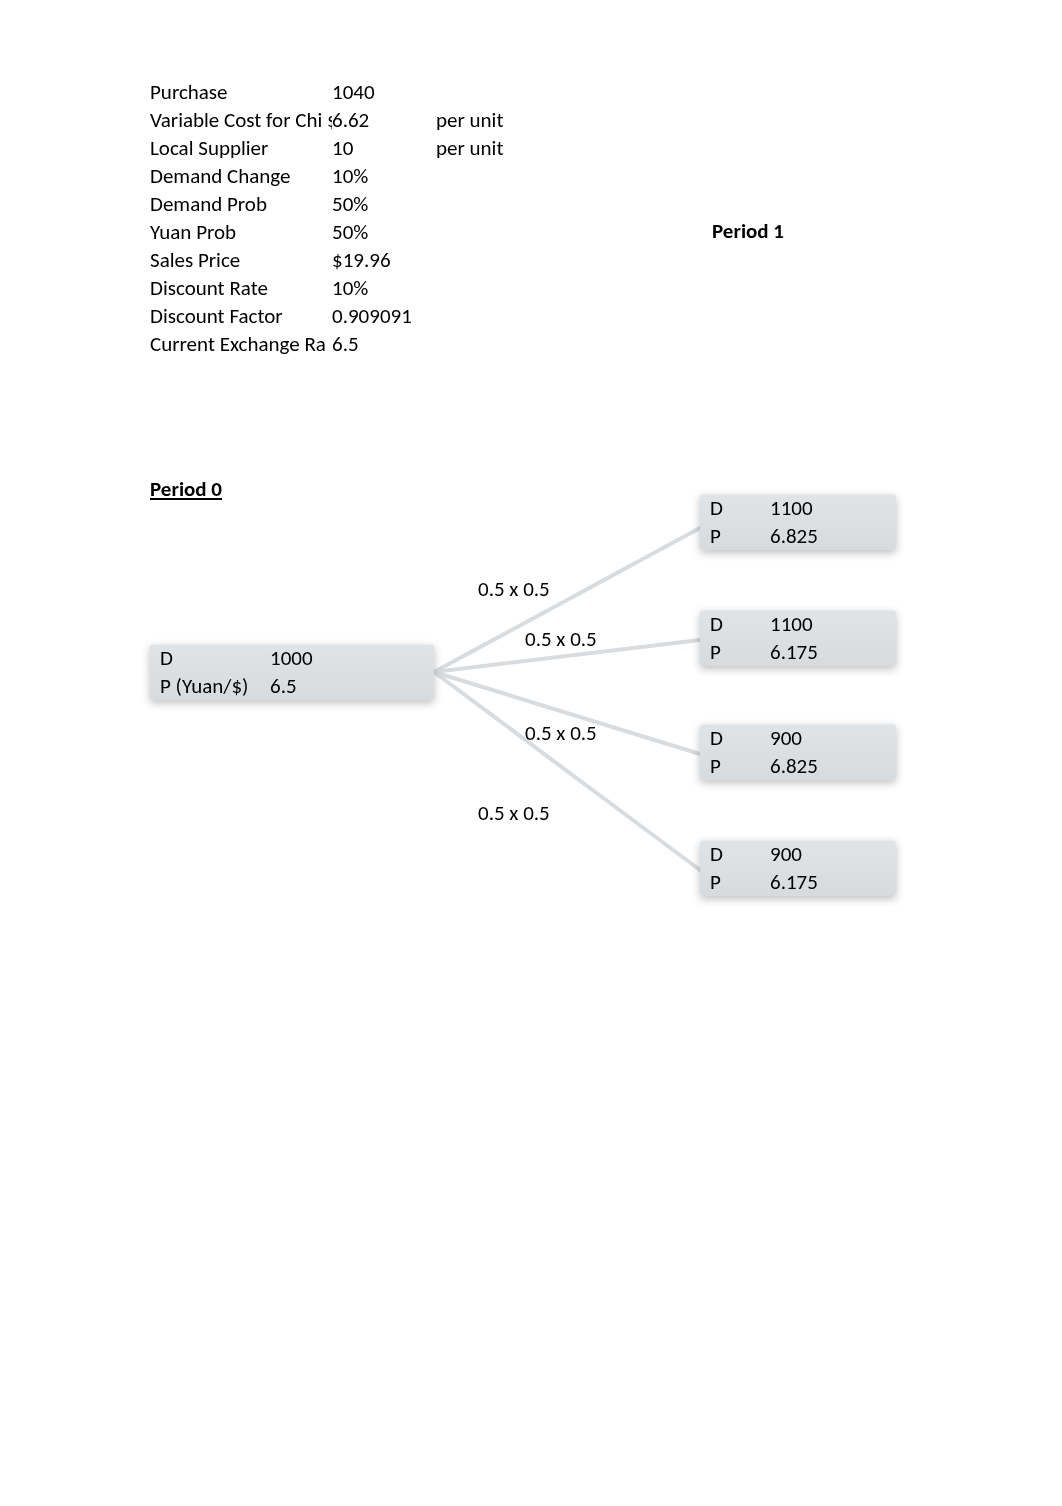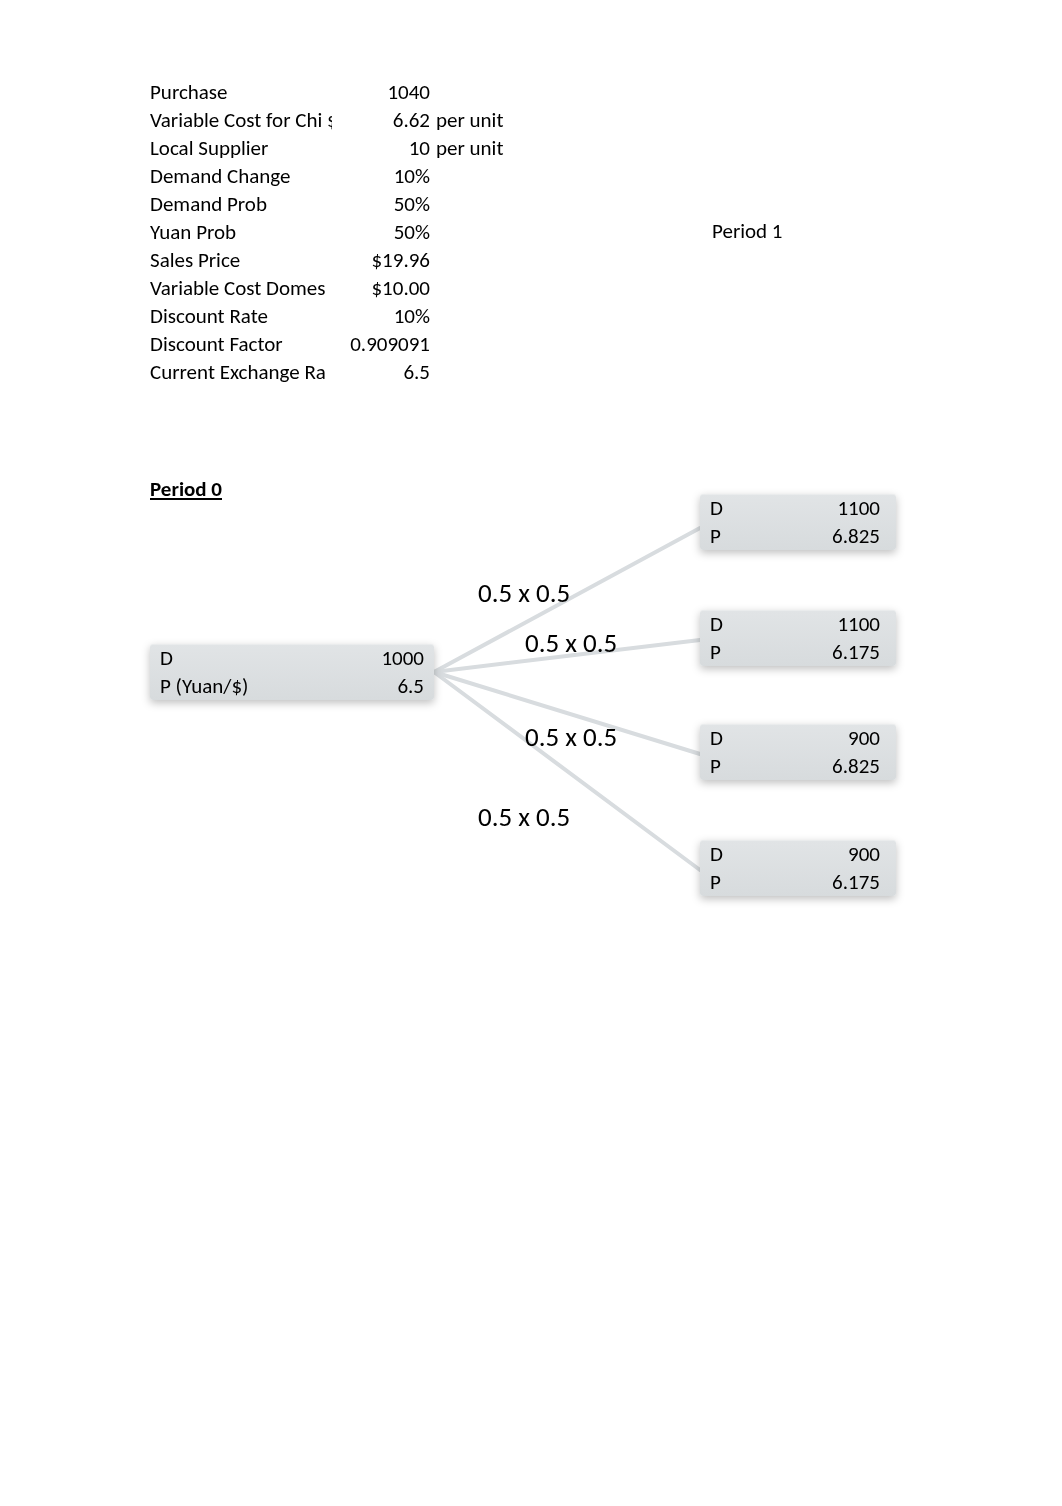--- a/index.html
+++ b/index.html
@@ -27,77 +27,77 @@
     height: 28px;
     align-items: center;
   }
   .p-label {
     width: 182px;
     white-space: nowrap;
     overflow: hidden;
   }
   .p-value {
     width: 98px;
-    text-align: right;
+    text-align: left;
   }
   .p-unit {
     padding-left: 6px;
   }
   .period0-label {
     position: absolute;
     left: 150px;
     top: 476px;
     font-weight: bold;
     text-decoration: underline;
   }
   .period1-label {
     position: absolute;
     left: 712px;
     top: 218px;
-    font-weight: normal;
+    font-weight: bold;
   }
   .node {
     position: absolute;
     background: linear-gradient(to bottom, #e1e4e6, #d7dbdd);
     border-radius: 3px;
     box-shadow: 0 3px 8px rgba(0,0,0,0.25), inset 0 1px 0 rgba(255,255,255,0.3);
   }
   .node-row {
     display: flex;
     height: 28px;
     align-items: center;
     padding: 0 8px 0 10px;
   }
   .node-label {
     width: 90px;
   }
   .node-value {
     width: 68px;
-    text-align: right;
+    text-align: left;
   }
   .node0 {
     left: 150px;
     top: 644px;
     width: 284px;
   }
   .node0 .node-label { width: 110px; }
   .node0 .node-value { width: 154px; }
   .node-small {
     left: 700px;
     width: 196px;
   }
   .node-small .node-label { width: 60px; }
   .node-small .node-value { width: 110px; }
   .n1 { top: 494px; }
   .n2 { top: 610px; }
   .n3 { top: 724px; }
   .n4 { top: 840px; }
   .prob {
     position: absolute;
-    font-size: 27px;
+    font-size: 21px;
     color: #000;
   }
   .pr1 { left: 478px; top: 576px; }
   .pr2 { left: 525px; top: 626px; }
   .pr3 { left: 525px; top: 720px; }
   .pr4 { left: 478px; top: 800px; }
   svg.lines {
     position: absolute;
     left: 0;
     top: 0;
@@ -143,25 +143,20 @@
       <div class="p-unit"></div>
     </div>
     <div class="params-row">
       <div class="p-label">Yuan Prob</div>
       <div class="p-value">50%</div>
       <div class="p-unit"></div>
     </div>
     <div class="params-row">
       <div class="p-label">Sales Price</div>
       <div class="p-value">$19.96</div>
-      <div class="p-unit"></div>
-    </div>
-    <div class="params-row">
-      <div class="p-label">Variable Cost Domes</div>
-      <div class="p-value">$10.00</div>
       <div class="p-unit"></div>
     </div>
     <div class="params-row">
       <div class="p-label">Discount Rate</div>
       <div class="p-value">10%</div>
       <div class="p-unit"></div>
     </div>
     <div class="params-row">
       <div class="p-label">Discount Factor</div>
       <div class="p-value">0.909091</div>

